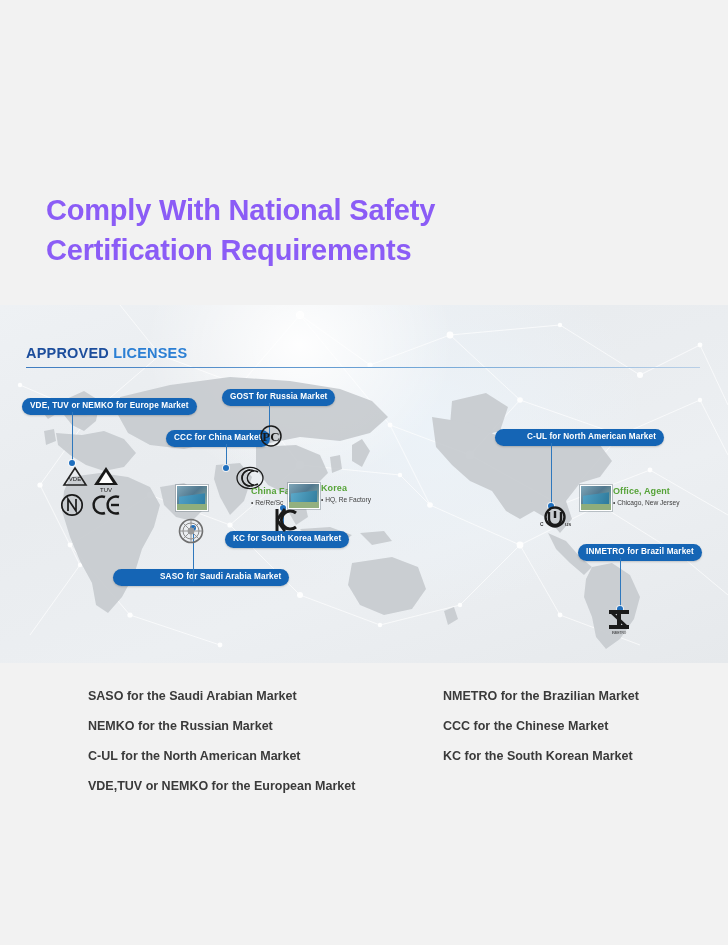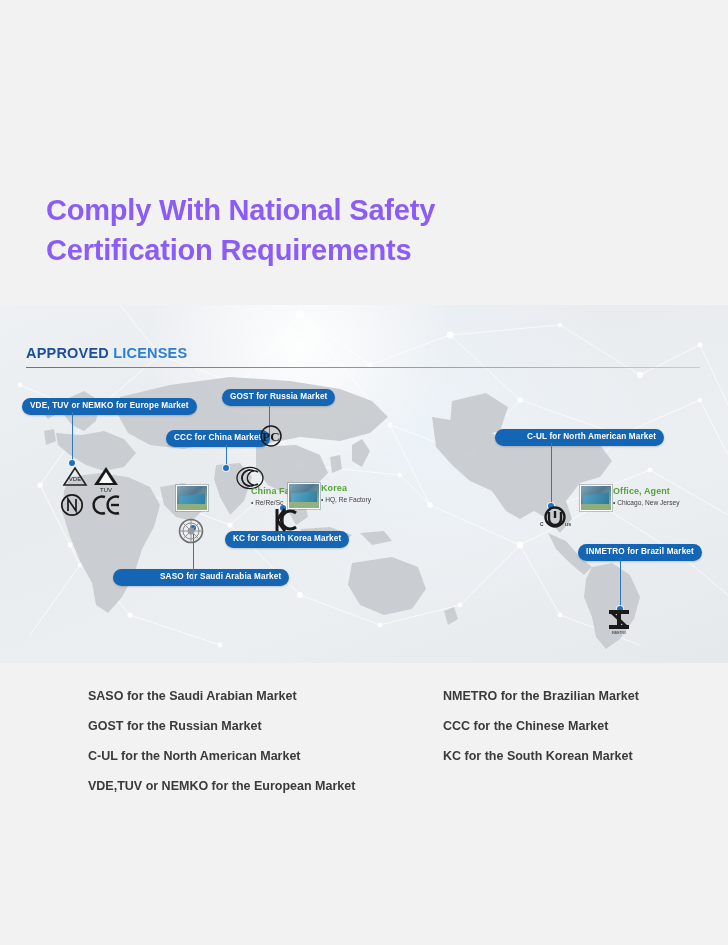--- a/index.html
+++ b/index.html
@@ -335,21 +335,21 @@
   </div>
   <div class="site" style="left:613px;top:181px;">
     <div class="site-name">Office, Agent</div>
     <div class="site-sub">• <span>Chicago, New Jersey</span></div>
   </div>
 
 </div>
 
 <div class="list list-col-l">
   <div>SASO for the Saudi Arabian Market</div>
-  <div>GOST for the Russian Market</div>
+  <div>NEMKO for the Russian Market</div>
   <div>C-UL for the North American Market</div>
   <div>VDE,TUV or NEMKO for the European Market</div>
 </div>
 
 <div class="list list-col-r">
   <div>NMETRO for the Brazilian Market</div>
   <div>CCC for the Chinese Market</div>
   <div>KC for the South Korean Market</div>
 </div>
 

